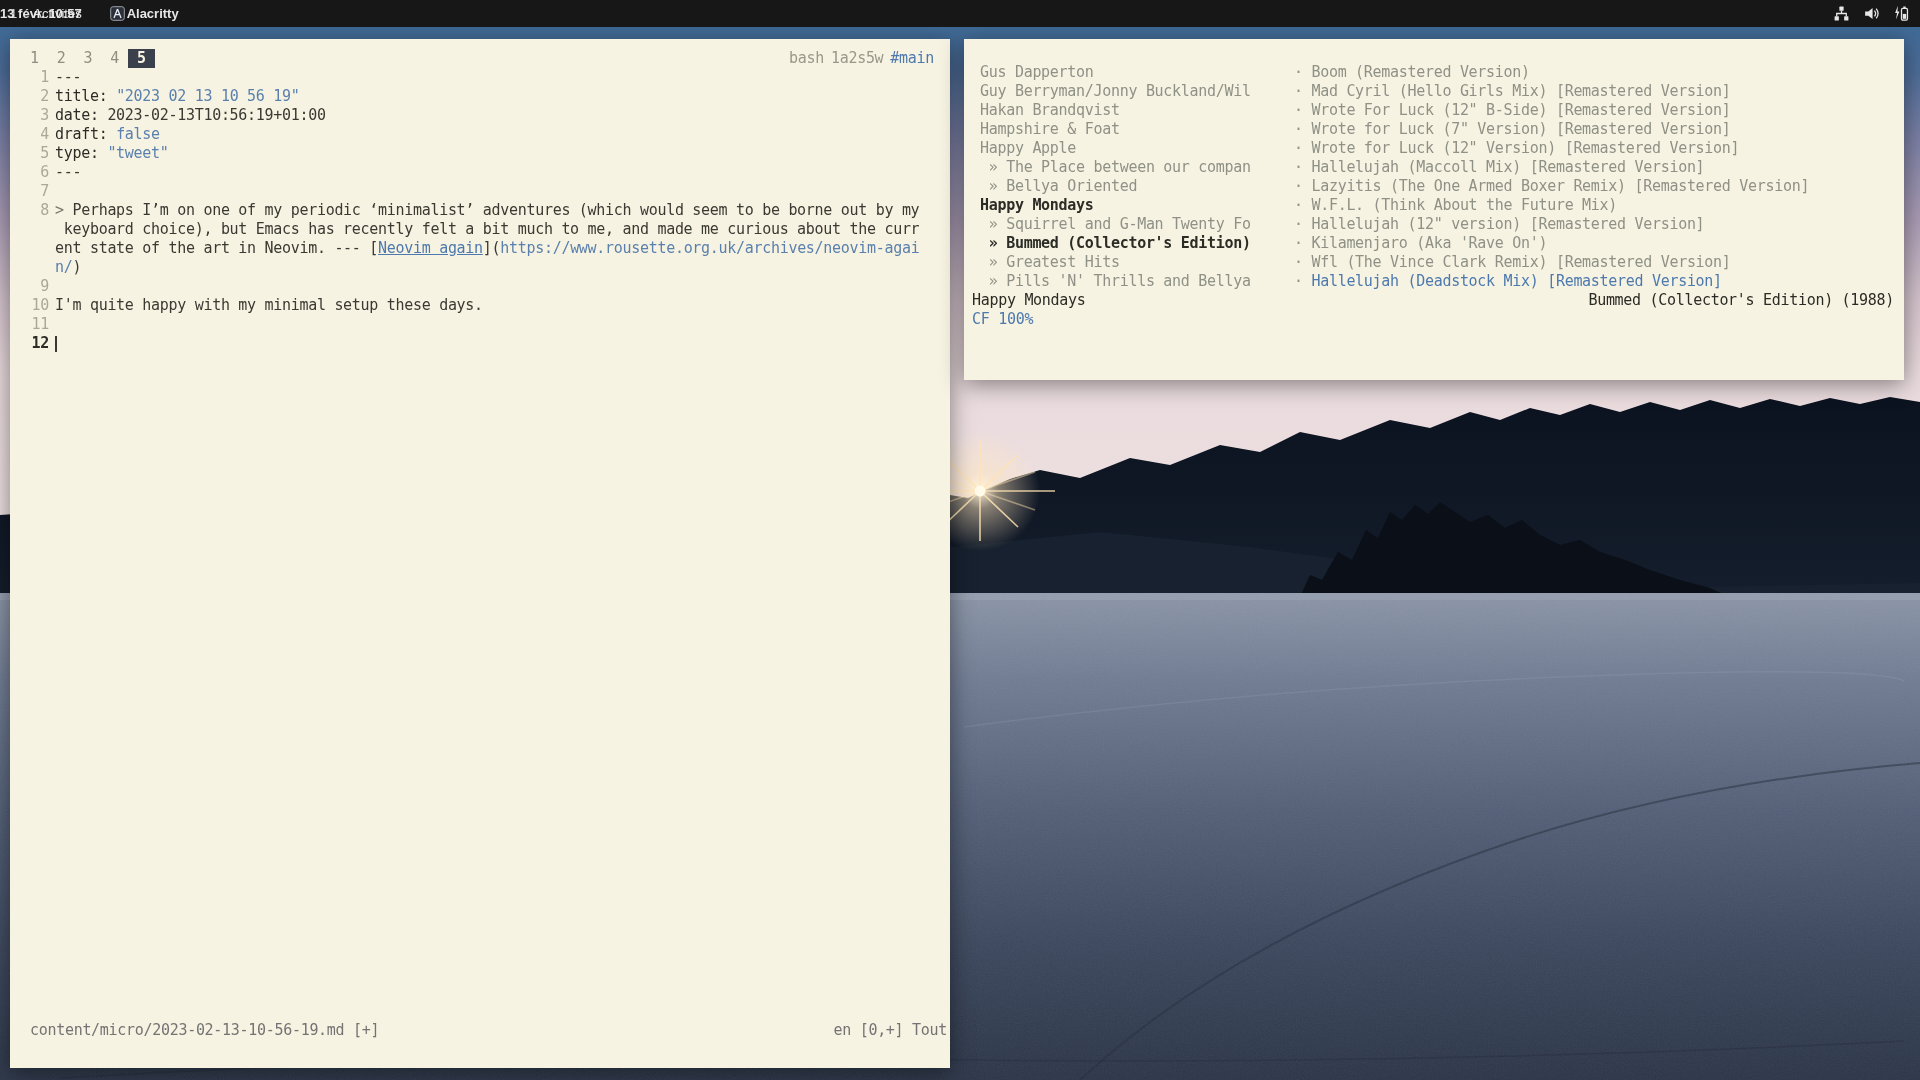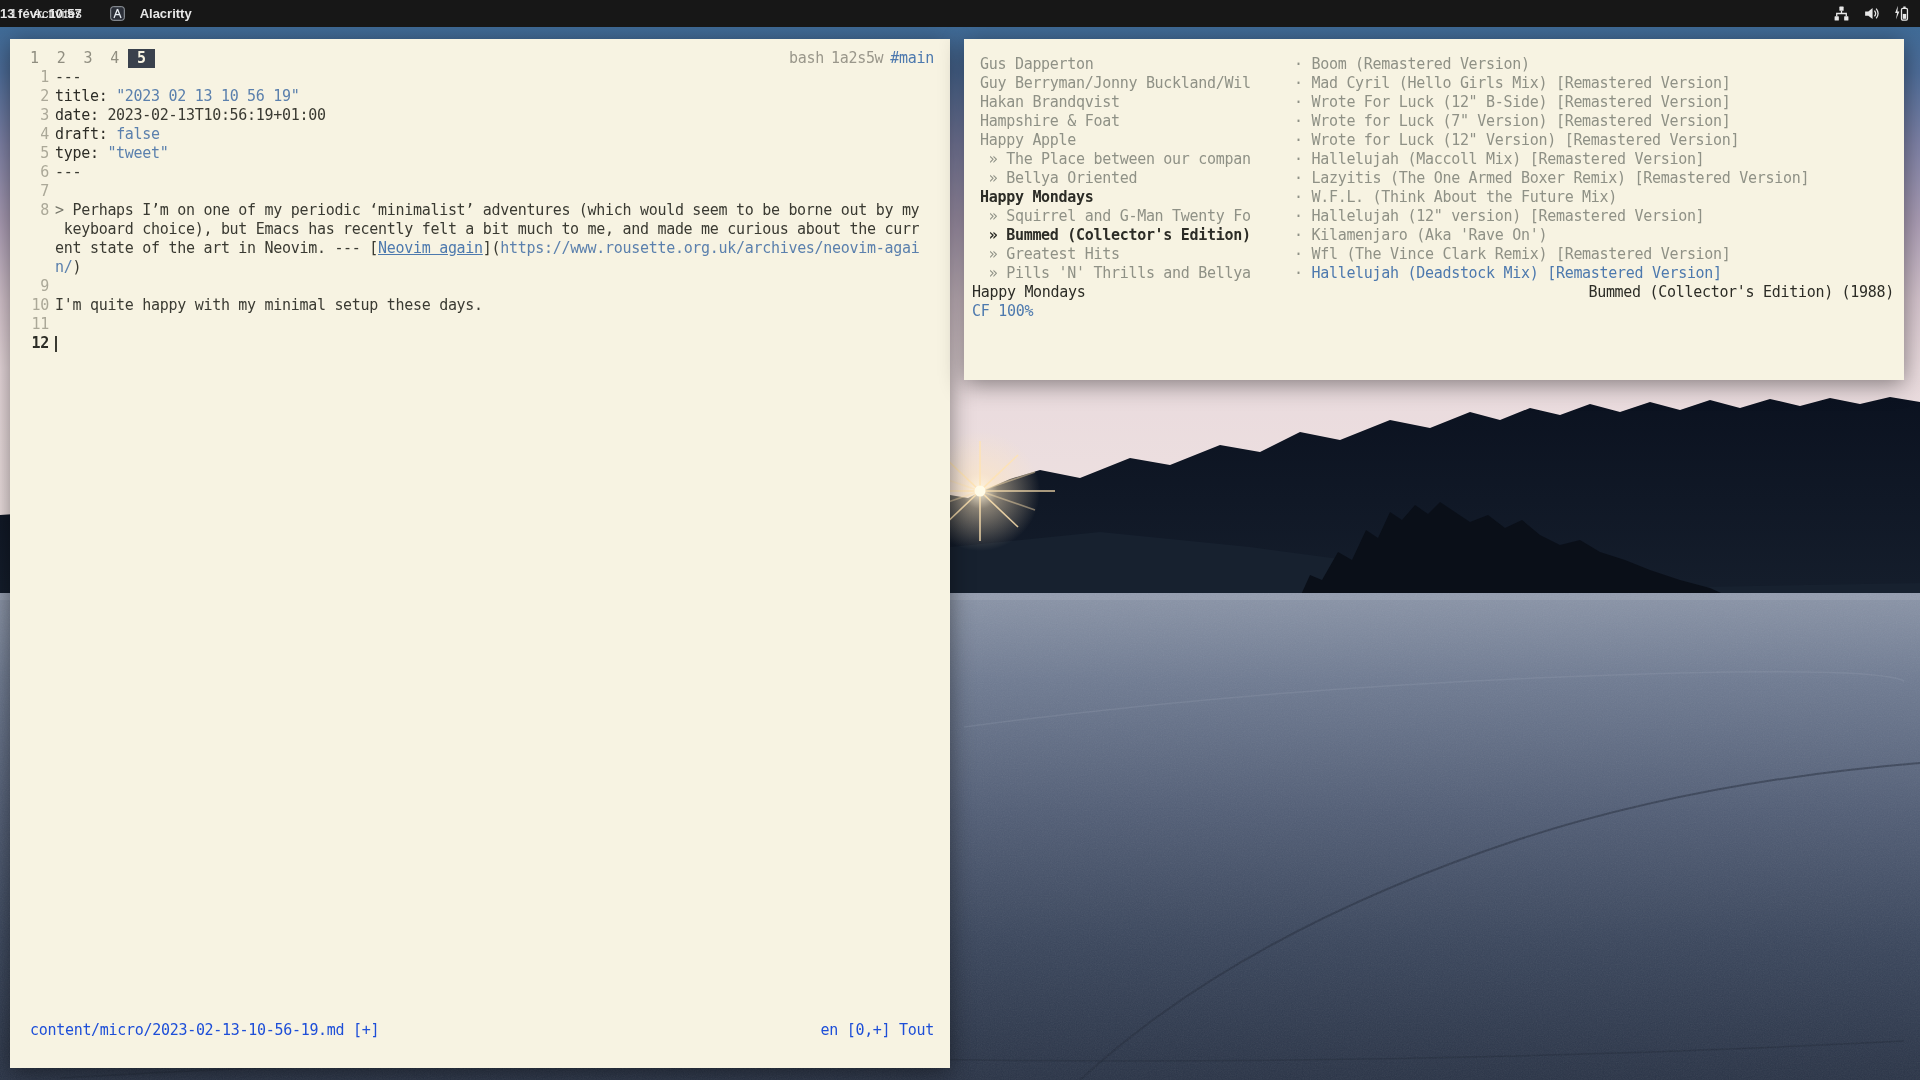--- a/index.html
+++ b/index.html
@@ -5,21 +5,21 @@
   html,body{margin:0;padding:0}
   body{width:1920px;height:1080px;overflow:hidden;position:relative;
        background:#0d1420;font-family:"Liberation Sans",sans-serif}
 
   
   .topbar{position:absolute;left:0;top:0;width:1920px;height:27px;background:#171717;
           color:#e7e7e7;font-size:13px;display:flex;align-items:center;z-index:30}
   .tb-left{display:flex;align-items:center}
   .tb-ws{margin:0 16px 0 10px;color:#d6d6d6}
   .tb-activities{margin-right:28px}
-  .tb-app{display:flex;align-items:center;gap:15px;font-weight:bold}
+  .tb-app{display:flex;align-items:center;gap:2px;font-weight:bold}
   .tb-clock{position:absolute;left:0;right:0;font-weight:bold}
   .tb-right{position:absolute;right:10px;top:0;height:27px;display:flex;align-items:center;gap:13px}
   .tb-right svg,.tb-app svg{display:block}
 
   
   .wallpaper{position:absolute;left:0;top:27px;width:1920px;height:1053px;z-index:0}
 
   
   .win{position:absolute;background:#f7f3e2;box-shadow:0 4px 22px rgba(0,0,0,.45);
        font-family:"DejaVu Sans Mono",monospace;font-size:15px;line-height:19px;
@@ -42,25 +42,25 @@
   .ln{flex:0 0 45px;box-sizing:border-box;text-align:right;padding-right:6px;color:#aba898}
   .ln.cur{color:#2c2c26;font-weight:bold}
   .code{white-space:pre}
   .sg-fg{color:#3a3a32}
   .sg-key{color:#2c2c26;font-weight:normal}
   .sg-str{color:#5b80ad}
   .sg-quote{color:#77776b}
   .sg-link{color:#4d79ae;text-decoration:underline}
   .sg-url{color:#5b80ad}
   .cursor{display:inline-block;width:2px;height:16px;background:#3a3a32;vertical-align:middle;margin-top:1px}
-  .vimstatus{position:absolute;left:20px;right:16px;bottom:28px;display:flex;
-             justify-content:space-between;color:#1d4ed8;white-space:pre}
-
-  
-  .mlist{padding:16px 10px 0 16px}
+  .vimstatus{position:absolute;left:20px;right:3px;bottom:28px;display:flex;
+             justify-content:space-between;color:#737373;white-space:pre}
+
+  
+  .mlist{padding:24px 10px 0 16px}
   .mrow{display:flex;white-space:pre;height:19px;overflow:hidden}
   .acol{flex:0 0 314px;overflow:hidden}
   .scol{flex:1;overflow:hidden}
   .g{color:#8f9186}
   .sel{color:#2c2c26;font-weight:bold}
   .blue{color:#4d79ae}
   .bullet{color:#8f9186}
   .pstatus{padding:0 10px 0 8px}
   .prow{display:flex;justify-content:space-between;white-space:pre;height:19px;overflow:hidden}
   .prow .dark{color:#2c2c26}

